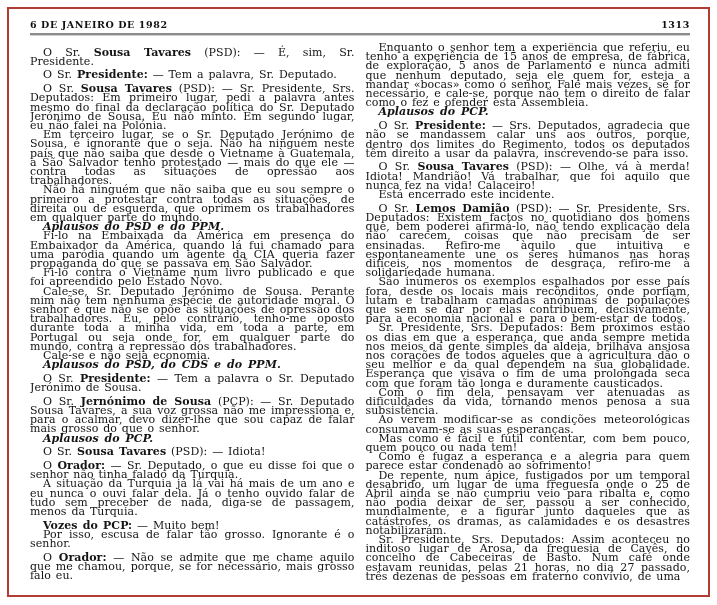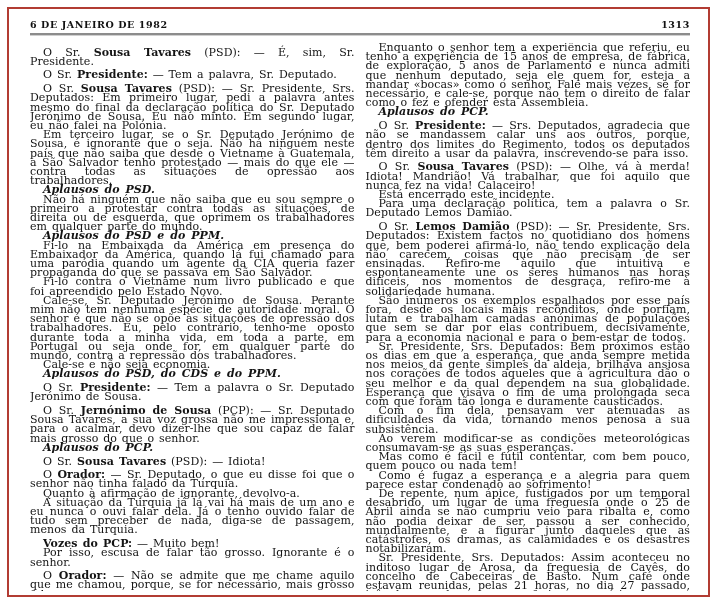--- a/index.html
+++ b/index.html
@@ -38,46 +38,43 @@
       <span>6 DE JANEIRO DE 1982</span>
       <span>1313</span>
     </div>
     <div class="rule"></div>
     <div class="cols">
       <div class="col" id="col-left">
           <p class="blk speech"><span>O Sr. </span><span class="spk">Sousa Tavares</span><span> (PSD): — É, sim, Sr. Presidente.</span></p>
           <p class="blk speech"><span>O Sr. </span><span class="spk">Presidente:</span><span> — Tem a palavra, Sr. Deputado.</span></p>
           <p class="blk speech"><span>O Sr. </span><span class="spk">Sousa Tavares</span><span> (PSD): — Sr. Presidente, Srs. Deputados: Em primeiro lugar, pedi a palavra antes mesmo do final da declaração política do Sr. Deputado Jerónimo de Sousa. Eu não minto. Em segundo lugar, eu não falei na Polónia.</span></p>
           <p class="blk para">Em terceiro lugar, se o Sr. Deputado Jerónimo de Sousa, é ignorante que o seja. Não há ninguém neste país que não saiba que desde o Vietname à Guatemala, a São Salvador tenho protestado — mais do que ele — contra todas as situações de opressão aos trabalhadores.</p>
-          <p class="blk applause">Aplausos do PSD.</p>
           <p class="blk para">Não há ninguém que não saiba que eu sou sempre o primeiro a protestar contra todas as situações, de direita ou de esquerda, que oprimem os trabalhadores em qualquer parte do mundo.</p>
           <p class="blk applause">Aplausos do PSD e do PPM.</p>
           <p class="blk para">Fi-lo na Embaixada da América em presença do Embaixador da América, quando lá fui chamado para uma paródia quando um agente da CIA queria fazer propaganda do que se passava em São Salvador.</p>
           <p class="blk para">Fi-lo contra o Vietname num livro publicado e que foi apreendido pelo Estado Novo.</p>
           <p class="blk para">Cale-se, Sr. Deputado Jerónimo de Sousa. Perante mim não tem nenhuma espécie de autoridade moral. O senhor é que não se opõe às situações de opressão dos trabalhadores. Eu, pelo contrário, tenho-me oposto durante toda a minha vida, em toda a parte, em Portugal ou seja onde for, em qualquer parte do mundo, contra a repressão dos trabalhadores.</p>
           <p class="blk para">Cale-se e não seja economia.</p>
           <p class="blk applause">Aplausos do PSD, do CDS e do PPM.</p>
           <p class="blk speech"><span>O Sr. </span><span class="spk">Presidente:</span><span> — Tem a palavra o Sr. Deputado Jerónimo de Sousa.</span></p>
           <p class="blk speech"><span>O Sr. </span><span class="spk">Jernónimo de Sousa</span><span> (PCP): — Sr. Deputado Sousa Tavares, a sua voz grossa não me impressiona e, para o acalmar, devo dizer-lhe que sou capaz de falar mais grosso do que o senhor.</span></p>
           <p class="blk applause">Aplausos do PCP.</p>
           <p class="blk speech"><span>O Sr. </span><span class="spk">Sousa Tavares</span><span> (PSD): — Idiota!</span></p>
           <p class="blk speech"><span>O </span><span class="spk">Orador:</span><span> — Sr. Deputado, o que eu disse foi que o senhor não tinha falado da Turquia.</span></p>
-          <p class="blk para">Quanto à afirmação de ignorante, devolvo-a.</p>
           <p class="blk para">A situação da Turquia já lá vai há mais de um ano e eu nunca o ouvi falar dela. Já o tenho ouvido falar de tudo sem preceber de nada, diga-se de passagem, menos da Turquia.</p>
           <p class="blk speech"><span></span><span class="spk">Vozes do PCP:</span><span> — Muito bem!</span></p>
           <p class="blk para">Por isso, escusa de falar tão grosso. Ignorante é o senhor.</p>
           <p class="blk speech"><span>O </span><span class="spk">Orador:</span><span> — Não se admite que me chame aquilo que me chamou, porque, se for necessário, mais grosso falo eu.</span></p>
         </div>
       <div class="col" id="col-right">
           <p class="blk para">Enquanto o senhor tem a experiência que referiu, eu tenho a experiência de 15 anos de empresa, de fábrica, de exploração, 5 anos de Parlamento e nunca admiti que nenhum deputado, seja ele quem for, esteja a mandar «bocas» como o senhor. Fale mais vezes, se for necessário, e cale-se, porque não tem o direito de falar como o fez e ofender esta Assembleia.</p>
           <p class="blk applause">Aplausos do PCP.</p>
           <p class="blk speech"><span>O Sr. </span><span class="spk">Presidente:</span><span> — Srs. Deputados, agradecia que não se mandassem calar uns aos outros, porque, dentro dos limites do Regimento, todos os deputados têm direito a usar da palavra, inscrevendo-se para isso.</span></p>
           <p class="blk speech"><span>O Sr. </span><span class="spk">Sousa Tavares</span><span> (PSD): — Olhe, vá à merda! Idiota! Mandrião! Vá trabalhar, que foi aquilo que nunca fez na vida! Calaceiro!</span></p>
           <p class="blk para">Está encerrado este incidente.</p>
-          <p class="blk para">Para uma declaração política, tem a palavra o Sr. Deputado Lemos Damião.</p>
           <p class="blk speech"><span>O Sr. </span><span class="spk">Lemos Damião</span><span> (PSD): — Sr. Presidente, Srs. Deputados: Existem factos no quotidiano dos homens que, bem poderei afirmá-lo, não tendo explicação dela não carecem, coisas que não precisam de ser ensinadas. Refiro-me àquilo que intuitiva e espontaneamente une os seres humanos nas horas difíceis, nos momentos de desgraça, refiro-me à solidariedade humana.</span></p>
           <p class="blk para">São inúmeros os exemplos espalhados por esse país fora, desde os locais mais recônditos, onde porfiam, lutam e trabalham camadas anónimas de populações que sem se dar por elas contribuem, decisivamente, para a economia nacional e para o bem-estar de todos.</p>
           <p class="blk para">Sr. Presidente, Srs. Deputados: Bem próximos estão os dias em que a esperança, que anda sempre metida nos meios da gente simples da aldeia, brilhava ansiosa nos corações de todos aqueles que à agricultura dão o seu melhor e da qual dependem na sua globalidade. Esperança que visava o fim de uma prolongada seca com que foram tão longa e duramente causticados.</p>
           <p class="blk para">Com o fim dela, pensavam ver atenuadas as dificuldades da vida, tornando menos penosa a sua subsistência.</p>
           <p class="blk para">Ao verem modificar-se as condições meteorológicas consumavam-se as suas esperanças.</p>
           <p class="blk para">Mas como é fácil e fútil contentar, com bem pouco, quem pouco ou nada tem!</p>
           <p class="blk para">Como é fugaz a esperança e a alegria para quem parece estar condenado ao sofrimento!</p>
           <p class="blk para">De repente, num ápice, fustigados por um temporal desabrido, um lugar de uma freguesia onde o 25 de Abril ainda se não cumpriu veio para ribalta e, como não podia deixar de ser, passou a ser conhecido, mundialmente, e a figurar junto daqueles que as catástrofes, os dramas, as calamidades e os desastres notabilizaram.</p>
           <p class="blk para">Sr. Presidente, Srs. Deputados: Assim aconteceu no inditoso lugar de Arosa, da freguesia de Cavês, do concelho de Cabeceiras de Basto. Num café onde estavam reunidas, pelas 21 horas, no dia 27 passado, três dezenas de pessoas em fraterno convívio, de uma</p>
         </div>

